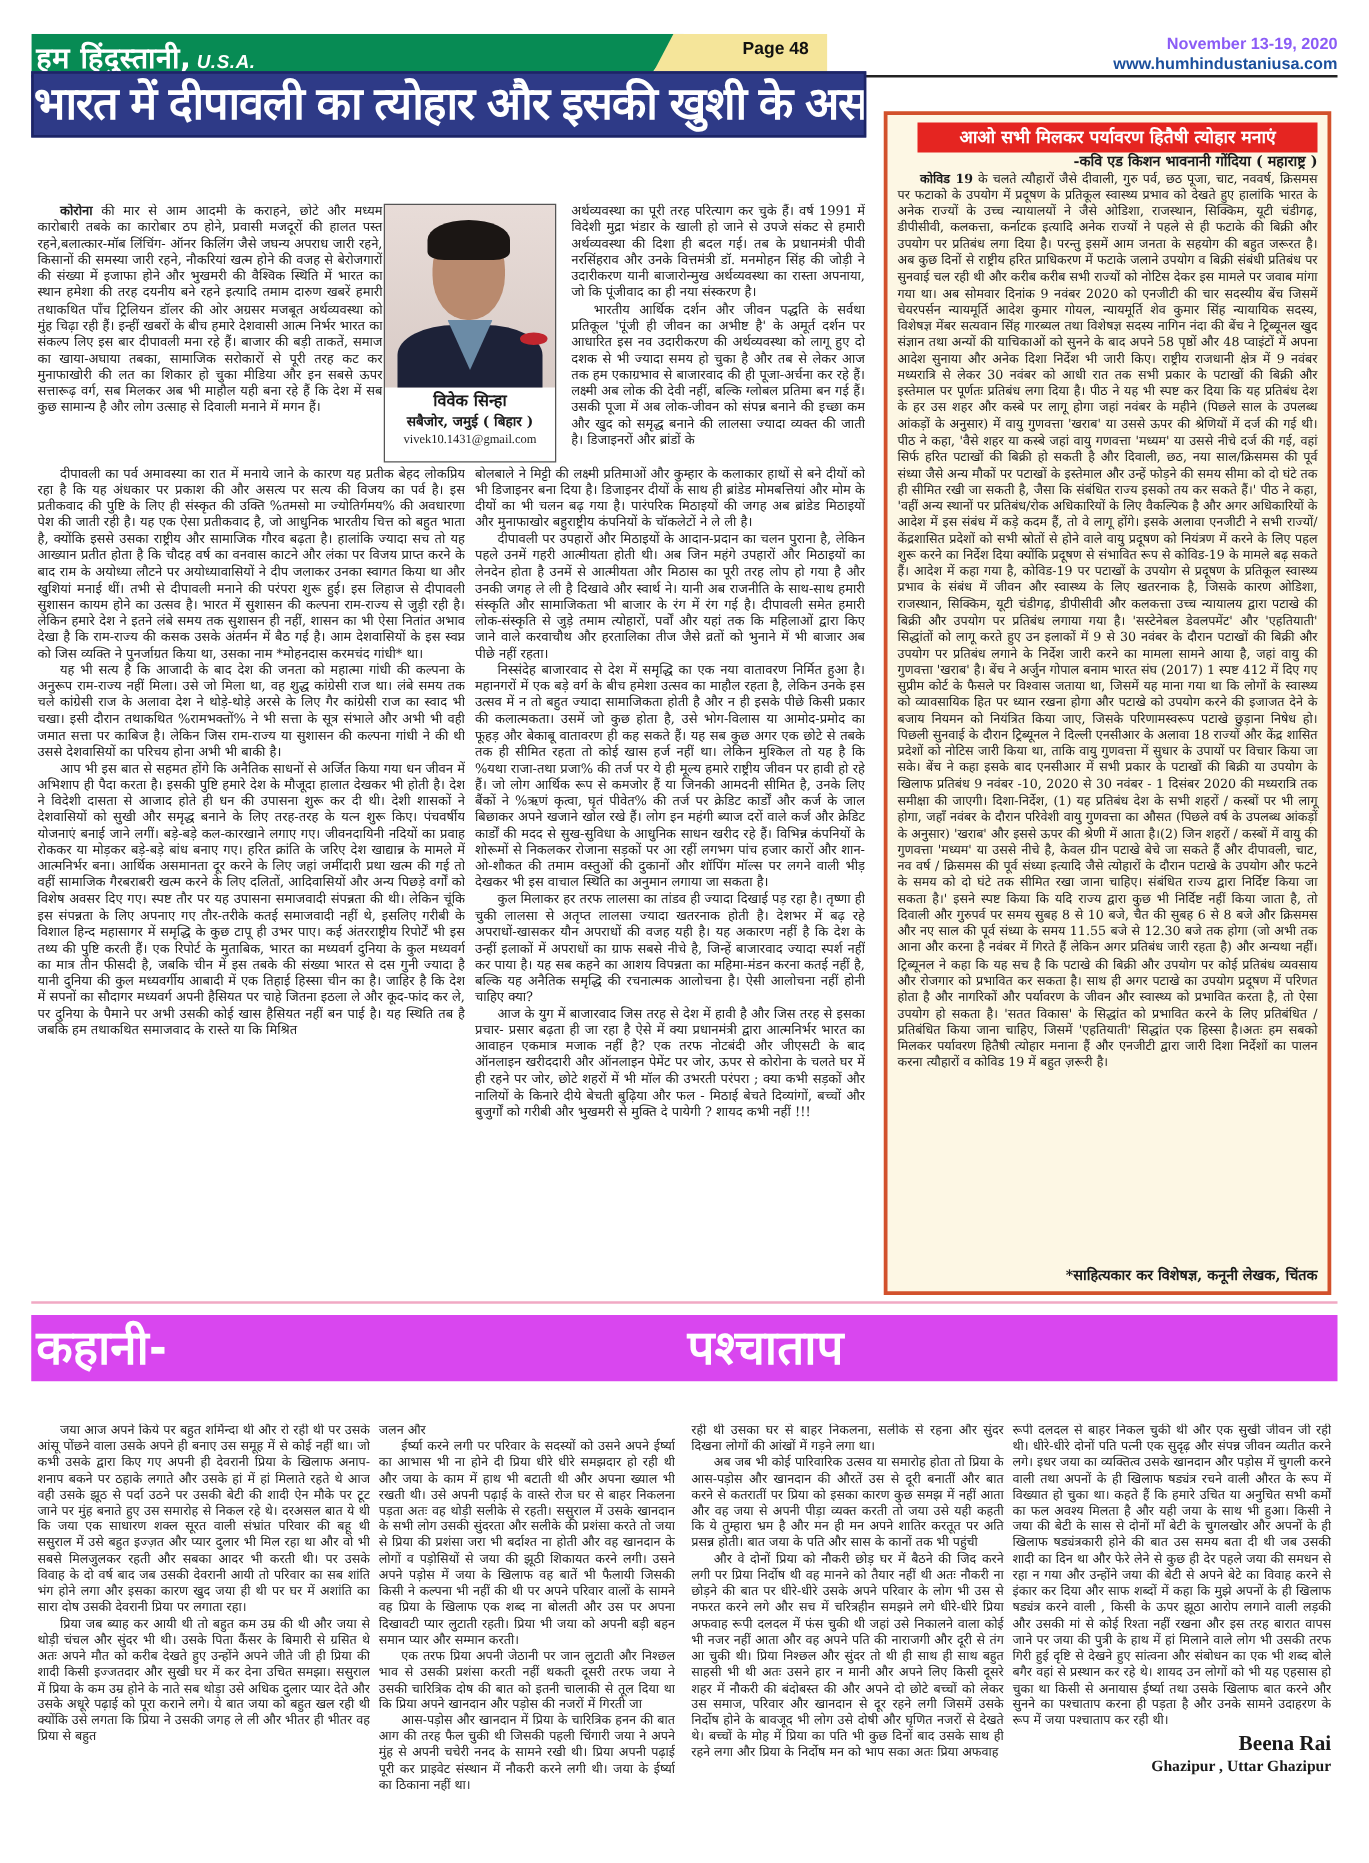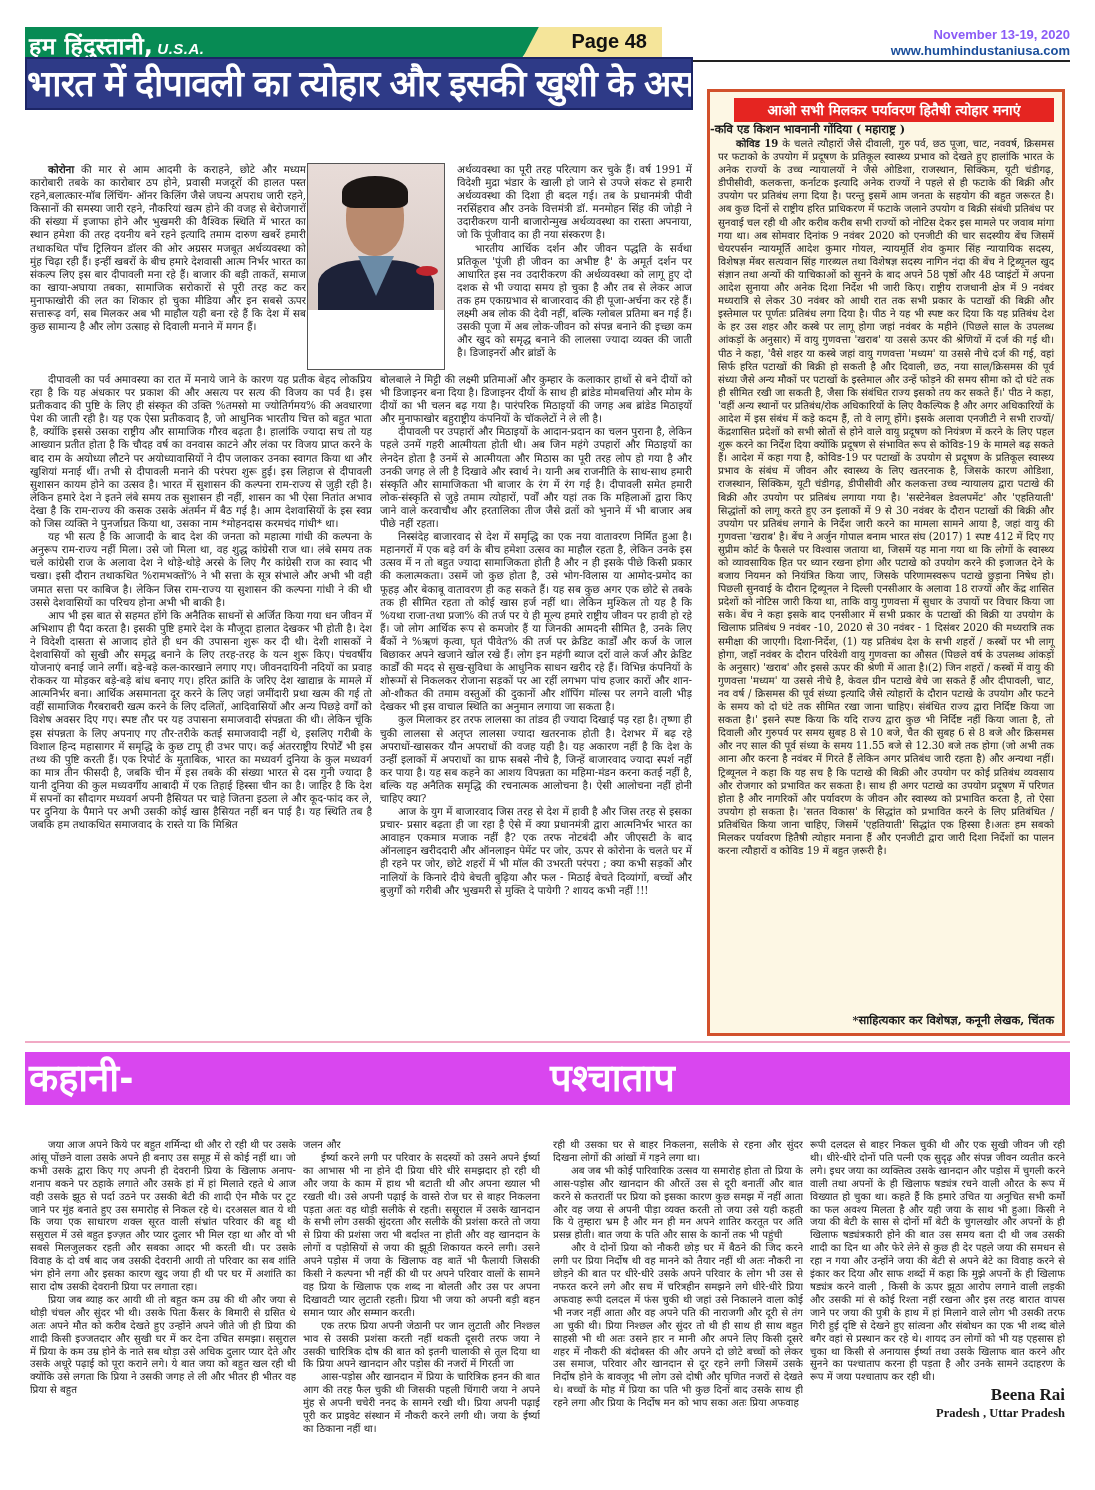--- a/index.html
+++ b/index.html
@@ -9,21 +9,21 @@
   
   .masthead { position: absolute; left: 25px; top: 15px; width: 1045px; height: 34px; margin-top: 12px; }
   .mast-green { position: absolute; left: 0; top: 0; width: 522px; height: 32px; background: #078b54;
     clip-path: polygon(0 0, 100% 0, 95% 100%, 0 100%); }
   .mast-title { position: absolute; left: 4px; top: 2px; color: #fff; font-family: "DejaVu Sans", sans-serif;
     font-weight: bold; font-size: 23px; letter-spacing: 0.5px; }
   .mast-usa { font-style: italic; font-size: 15px; margin-left: 4px; font-family: "Liberation Sans", sans-serif; }
   .mast-page { position: absolute; left: 497px; top: 0; width: 140px; height: 32px; background: #f5e59a;
     clip-path: polygon(12% 0, 100% 0, 100% 100%, 0 100%); }
   .mast-page span { position: absolute; right: 15px; top: 3px; font-family: "Liberation Sans", sans-serif;
-    font-weight: bold; font-size: 20px; color: #111; }
+    font-weight: bold; font-size: 14px; color: #111; }
   .mast-rule { position: absolute; left: 0; top: 33px; width: 1045px; height: 2px; background: #222; }
   .mast-date { position: absolute; right: 0; top: 0; text-align: right; font-family: "Liberation Sans", sans-serif;
     font-weight: bold; font-size: 13px; line-height: 16px; }
   .mast-date .d { color: #8b5cf6; }
   .mast-date .u { color: #1b4f9c; }
 
   
   .headline { position: absolute; left: 25px; top: 57px; width: 668px; height: 53px; background: #2e3a87;
     border: 2px solid #1c2566; color: #fff; font-family: "DejaVu Sans Condensed","DejaVu Sans", sans-serif;
     font-weight: bold; font-size: 36px; line-height: 49px; text-align: center; letter-spacing: -1px; white-space: nowrap; overflow: hidden; }
@@ -49,21 +49,21 @@
   .byline .p { font-weight: bold; font-size: 11px; line-height: 15px; }
   .byline .e { font-size: 10px; line-height: 14px; font-family: "Liberation Serif", serif; }
 
   
   .rbox { position: absolute; left: 707px; top: 89px; width: 358px; height: 947px; background: #fdf7e4;
     border: 3px solid #d2512c; }
   .rbox-kicker { margin: 6px 8px 0 24px; background: #e52521; color: #fff; text-align: center; font-family: "DejaVu Sans", sans-serif;
     font-weight: bold; font-size: 14px; line-height: 24px; height: 24px; }
   .rbox-title { text-align: center; font-family: "DejaVu Sans Condensed","DejaVu Sans", sans-serif; font-weight: bold;
     font-size: 26px; line-height: 40px; color: #151515; letter-spacing: -0.5px; white-space: nowrap; }
-  .rbox-author { font-weight: bold; font-size: 11.5px; line-height: 15px; padding-right: 8px; }
+  .rbox-author { text-align: right; font-weight: bold; font-size: 11.5px; line-height: 15px; padding-right: 8px; }
   .rbox-body { font-size: 10.1px; line-height: 13.1px; text-align: justify; padding: 0 8px; height: 816px; overflow: hidden; }
   .rbox-body p { text-indent: 18px; }
   .rbox-sign { position: absolute; right: 8px; bottom: 6px; font-weight: bold; font-size: 11.5px; margin-left: 20px; }
 
   .pink-rule { position: absolute; left: 25px; top: 1041px; width: 1045px; height: 2px; background: #f1a9c4; }
 
   
   .story-banner { position: absolute; left: 25px; top: 1052px; width: 1045px; height: 53px; background: #d946ef; color: #fff; }
   .story-label { position: absolute; left: 4px; top: 0; font-family: "DejaVu Sans Condensed","DejaVu Sans", sans-serif; font-weight: bold; font-size: 38px; line-height: 53px; }
   .story-title { position: absolute; left: 525px; top: 0; font-family: "DejaVu Sans Condensed","DejaVu Sans", sans-serif; font-weight: bold; font-size: 38px; line-height: 53px; }
@@ -102,20 +102,25 @@
   <p><b>कोरोना</b><span> की मार से आम आदमी के कराहने, छोटे और मध्यम कारोबारी तबके का कारोबार ठप होने, प्रवासी मजदूरों की हालत पस्त रहने,बलात्कार-मॉब लिंचिंग- ऑनर किलिंग जैसे जघन्य अपराध जारी रहने, किसानों की समस्या जारी रहने, नौकरियां खत्म होने की वजह से बेरोजगारों की संख्या में इजाफा होने और भुखमरी की वैश्विक स्थिति में भारत का स्थान हमेशा की तरह दयनीय बने रहने इत्यादि तमाम दारुण खबरें हमारी तथाकथित पाँच ट्रिलियन डॉलर की ओर अग्रसर मजबूत अर्थव्यवस्था को मुंह चिढ़ा रही हैं। इन्हीं खबरों के बीच हमारे देशवासी आत्म निर्भर भारत का संकल्प लिए इस बार दीपावली मना रहे हैं। बाजार की बड़ी ताकतें, समाज का खाया-अघाया तबका, सामाजिक सरोकारों से पूरी तरह कट कर मुनाफाखोरी की लत का शिकार हो चुका मीडिया और इन सबसे ऊपर सत्तारूढ़ वर्ग, सब मिलकर अब भी माहौल यही बना रहे हैं कि देश में सब कुछ सामान्य है और लोग उत्साह से दिवाली मनाने में मगन हैं।</span></p>
 </div>
 
 <div class="photo">
   <div class="photo-img">
     <div class="photo-body"></div>
     <div class="photo-collar"></div>
     <div class="photo-head"></div>
     <div class="photo-hair"></div>
     <div class="photo-flower"></div>
+  </div>
+  <div class="byline">
+    <div class="n">विवेक सिन्हा</div>
+    <div class="p">सबैजोर, जमुई ( बिहार )</div>
+    <div class="e">vivek10.1431@gmail.com</div>
   </div>
 </div>
 
 <div class="col col-b">
   <p style="text-indent:0">अर्थव्यवस्था का पूरी तरह परित्याग कर चुके हैं। वर्ष 1991 में विदेशी मुद्रा भंडार के खाली हो जाने से उपजे संकट से हमारी अर्थव्यवस्था की दिशा ही बदल गई। तब के प्रधानमंत्री पीवी नरसिंहराव और उनके वित्तमंत्री डॉ. मनमोहन सिंह की जोड़ी ने उदारीकरण यानी बाजारोन्मुख अर्थव्यवस्था का रास्ता अपनाया, जो कि पूंजीवाद का ही नया संस्करण है।</p>
   <p>भारतीय आर्थिक दर्शन और जीवन पद्धति के सर्वथा प्रतिकूल 'पूंजी ही जीवन का अभीष्ट है' के अमूर्त दर्शन पर आधारित इस नव उदारीकरण की अर्थव्यवस्था को लागू हुए दो दशक से भी ज्यादा समय हो चुका है और तब से लेकर आज तक हम एकाग्रभाव से बाजारवाद की ही पूजा-अर्चना कर रहे हैं। लक्ष्मी अब लोक की देवी नहीं, बल्कि ग्लोबल प्रतिमा बन गई हैं। उसकी पूजा में अब लोक-जीवन को संपन्न बनाने की इच्छा कम और खुद को समृद्ध बनाने की लालसा ज्यादा व्यक्त की जाती है। डिजाइनरों और ब्रांडों के</p>
 </div>
 
 <div class="col" style="left:30px; top:373px; width:342px; height:663px;">
   <p>दीपावली का पर्व अमावस्या का रात में मनाये जाने के कारण यह प्रतीक बेहद लोकप्रिय रहा है कि यह अंधकार पर प्रकाश की और असत्य पर सत्य की विजय का पर्व है। इस प्रतीकवाद की पुष्टि के लिए ही संस्कृत की उक्ति %तमसो मा ज्योतिर्गमय% की अवधारणा पेश की जाती रही है। यह एक ऐसा प्रतीकवाद है, जो आधुनिक भारतीय चित्त को बहुत भाता है, क्योंकि इससे उसका राष्ट्रीय और सामाजिक गौरव बढ़ता है। हालांकि ज्यादा सच तो यह आख्यान प्रतीत होता है कि चौदह वर्ष का वनवास काटने और लंका पर विजय प्राप्त करने के बाद राम के अयोध्या लौटने पर अयोध्यावासियों ने दीप जलाकर उनका स्वागत किया था और खुशियां मनाई थीं। तभी से दीपावली मनाने की परंपरा शुरू हुई। इस लिहाज से दीपावली सुशासन कायम होने का उत्सव है। भारत में सुशासन की कल्पना राम-राज्य से जुड़ी रही है। लेकिन हमारे देश ने इतने लंबे समय तक सुशासन ही नहीं, शासन का भी ऐसा नितांत अभाव देखा है कि राम-राज्य की कसक उसके अंतर्मन में बैठ गई है। आम देशवासियों के इस स्वप्न को जिस व्यक्ति ने पुनर्जाग्रत किया था, उसका नाम *मोहनदास करमचंद गांधी* था।</p>
@@ -161,14 +166,14 @@
   <p style="text-indent:0">रही थी  उसका घर से बाहर निकलना, सलीके से रहना और सुंदर दिखना लोगों की आंखों में गड़ने लगा था।</p>
   <p>अब जब भी कोई पारिवारिक उत्सव या समारोह होता तो प्रिया के आस-पड़ोस और खानदान की औरतें उस से दूरी बनातीं और बात करने से कतरातीं पर प्रिया को इसका कारण कुछ समझ में नहीं आता और वह जया से अपनी पीड़ा व्यक्त करती तो जया उसे यही कहती कि ये तुम्हारा भ्रम है और मन ही मन अपने शातिर करतूत पर अति प्रसन्न होती। बात जया के  पति और सास के कानों तक भी पहुंची</p>
   <p>और वे दोनों प्रिया को नौकरी छोड़ घर में बैठने की जिद करने लगी पर प्रिया निर्दोष थी वह मानने को तैयार नहीं थी अतः नौकरी ना छोड़ने की बात पर धीरे-धीरे उसके अपने परिवार के लोग भी उस से नफरत करने लगे और सच में चरित्रहीन समझने लगे धीरे-धीरे प्रिया अफवाह रूपी दलदल में फंस चुकी थी जहां उसे निकालने वाला कोई भी नजर नहीं आता और वह अपने पति की नाराजगी और दूरी से तंग आ चुकी थी। प्रिया निश्छल और सुंदर तो थी ही साथ ही साथ बहुत साहसी भी थी अतः उसने हार न मानी और अपने लिए किसी दूसरे शहर में नौकरी की बंदोबस्त की और अपने दो छोटे बच्चों को लेकर उस समाज, परिवार और खानदान से दूर रहने लगी जिसमें उसके निर्दोष होने के बावजूद भी लोग उसे दोषी और घृणित नजरों से देखते थे। बच्चों के मोह में प्रिया का पति भी कुछ दिनों बाद उसके साथ ही रहने लगा और प्रिया के निर्दोष मन को भाप सका अतः प्रिया अफवाह</p>
 </div>
 <div class="scol scol4">
   <p style="text-indent:0">रूपी दलदल से बाहर निकल चुकी थी और एक सुखी जीवन जी रही थी। धीरे-धीरे दोनों पति पत्नी एक सुदृढ़ और संपन्न जीवन व्यतीत करने लगे। इधर जया का व्यक्तित्व उसके खानदान और पड़ोस में चुगली करने वाली तथा अपनों के ही खिलाफ षड्यंत्र रचने वाली औरत के रूप में विख्यात हो चुका था। कहते हैं कि हमारे उचित या अनुचित सभी कर्मों का फल अवश्य मिलता है और यही जया के साथ भी हुआ। किसी ने जया की बेटी के सास से दोनों माँ बेटी के चुगलखोर और अपनों के ही खिलाफ षड्यंत्रकारी होने की बात उस समय बता दी थी  जब उसकी शादी का दिन था और फेरे लेने से कुछ ही देर पहले जया की समधन से रहा न गया और उन्होंने जया की बेटी से अपने बेटे का विवाह करने से इंकार कर दिया और साफ शब्दों में कहा कि मुझे अपनों के ही खिलाफ षड्यंत्र करने वाली , किसी के ऊपर झूठा आरोप लगाने वाली लड़की और उसकी मां से कोई रिश्ता नहीं रखना और इस तरह बारात वापस जाने पर जया की पुत्री के हाथ में हां मिलाने वाले लोग भी उसकी तरफ गिरी हुई दृष्टि से देखने हुए सांत्वना और संबोधन का एक भी शब्द बोले बगैर वहां से प्रस्थान कर रहे थे। शायद उन लोगों को भी यह एहसास हो चुका था किसी से अनायास ईर्ष्या तथा उसके खिलाफ बात करने और सुनने का पश्चाताप करना ही पड़ता है और उनके सामने उदाहरण के रूप में जया पश्चाताप कर रही थी।</p>
 </div>
 
 <div class="sign2">
   <div class="n">Beena Rai</div>
-  <div class="p">Pradesh , Uttar Pradesh</div>
+  <div class="p">Ghazipur , Uttar Ghazipur</div>
 </div>
 
 </body></html>

